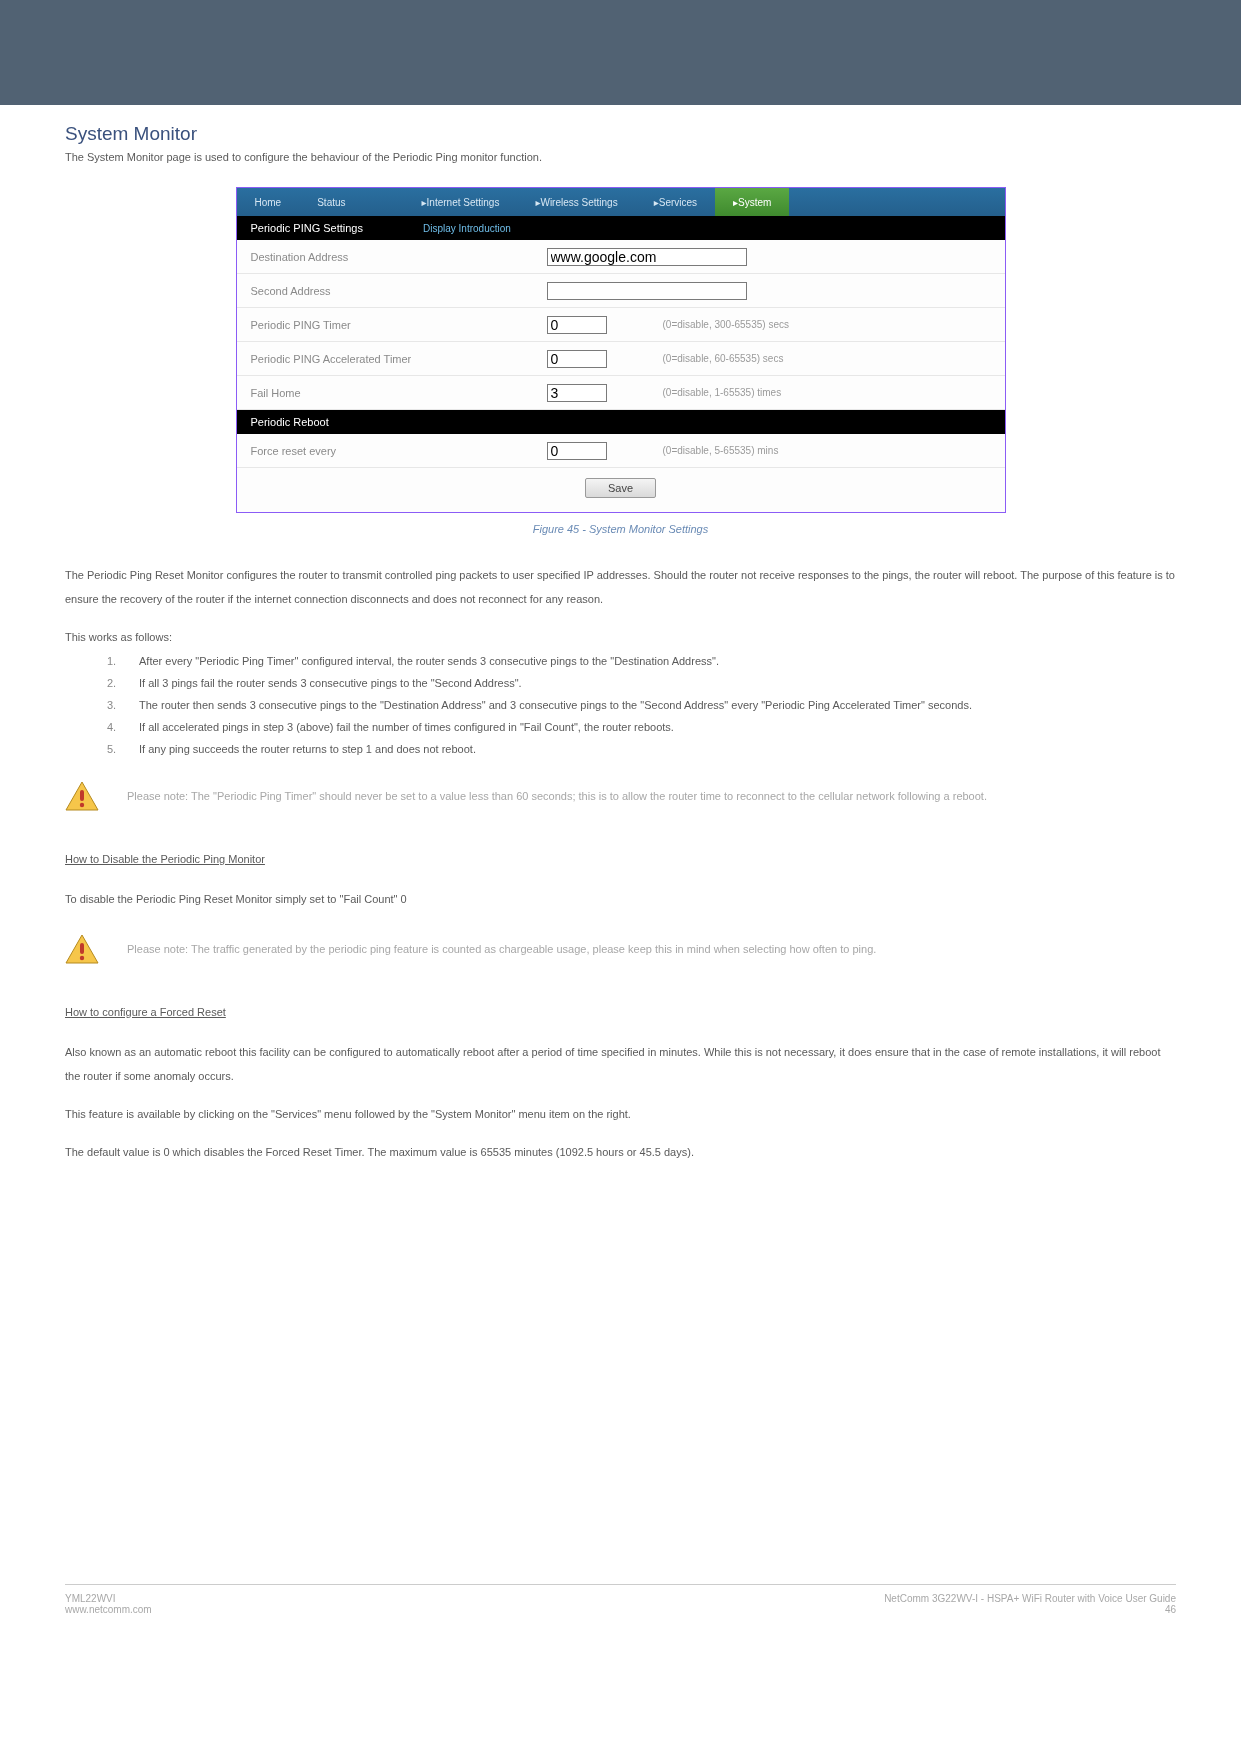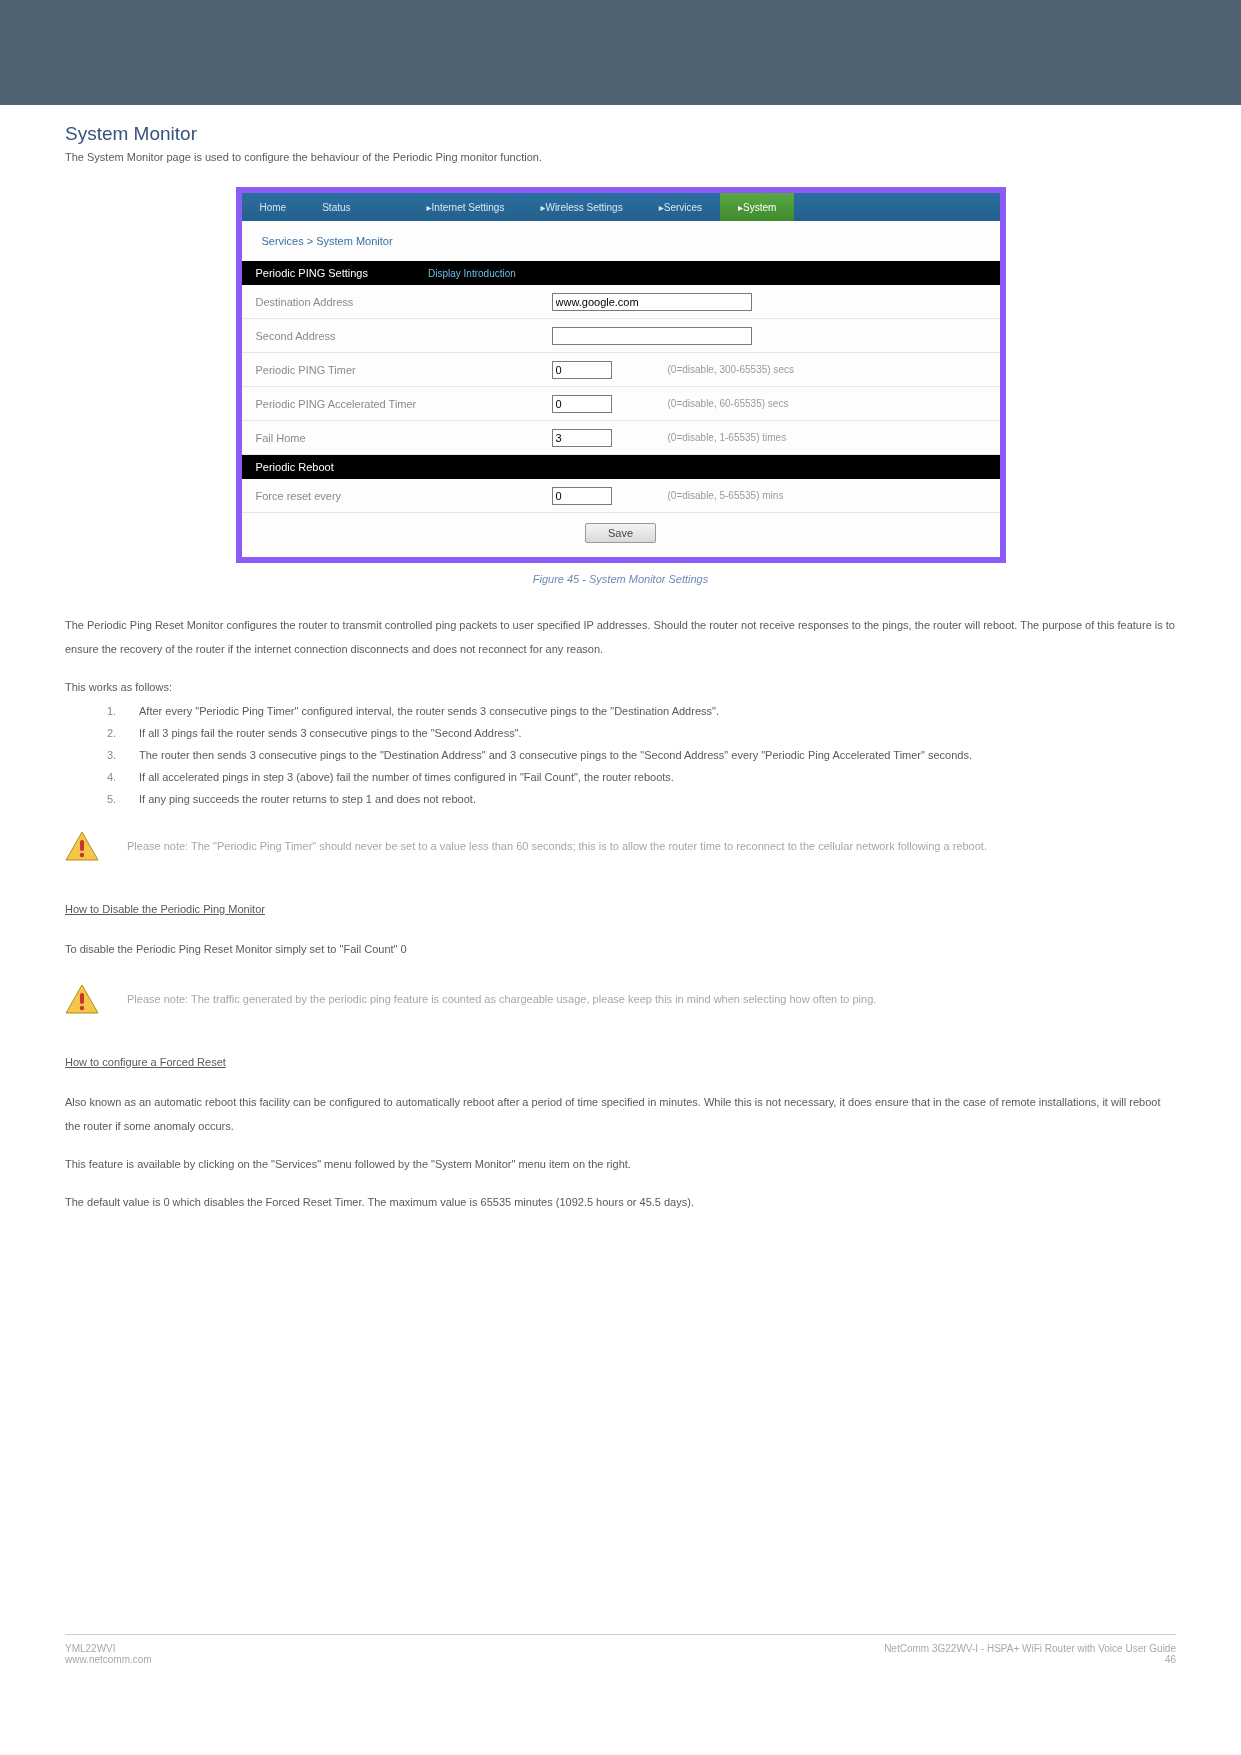--- a/index.html
+++ b/index.html
@@ -21,21 +21,21 @@
     font-family: Liberation Sans, sans-serif;
     color: #3a517d;
     font-size: 19px;
     font-weight: normal;
     margin-bottom: 6px;
   }
   .intro { margin-bottom: 24px; }
   .screenshot-wrap {
     width: 770px;
     margin: 0 auto 10px auto;
-    border: 6px solid #8b5cf6;
+    border: 1px solid #8b5cf6;
   }
   .ui-header {
     display: flex;
     align-items: center;
     height: 28px;
     background: linear-gradient(#2a6fa0, #245f8c);
     color: #d7e7f3;
     font-size: 10px;
   }
   .ui-header .tab {
@@ -73,21 +73,21 @@
     padding: 0 14px;
     font-size: 11px;
     color: #8a8a8a;
     gap: 36px;
   }
   .form-row .label { width: 260px; }
   .form-row input[type=text] {
     height: 18px;
     border: 1px solid #7a7a7a;
     padding: 1px 3px;
-    font-size: 11px;
+    font-size: 14px;
     width: 200px;
   }
   .form-row input.small { width: 60px; }
   .form-row .hint { margin-left: 20px; color: #9a9a9a; font-size: 10px; }
   .save-row { text-align: center; padding: 10px 0 14px 0; }
   .save-btn {
     display: inline-block;
     background: linear-gradient(#f4f4f4, #d9d9d9);
     border: 1px solid #9a9a9a;
     border-radius: 2px;
@@ -154,21 +154,20 @@
     <div class="ui-header">
       <div class="tab">Home</div>
       <div class="tab">Status</div>
       <div style="flex:0 0 40px"></div>
       <div class="tab">▸ <span>Internet Settings</span></div>
       <div class="tab">▸ <span>Wireless Settings</span></div>
       <div class="tab">▸ <span>Services</span></div>
       <div class="tab active">▸ <span>System</span></div>
     </div>
     <div class="ui-body">
-      <div class="breadcrumb">Services &gt; System Monitor</div>
 
       <div class="sect-header">
         <span>Periodic PING Settings</span>
         <span class="link">Display Introduction</span>
       </div>
 
       <div class="form-row">
         <span class="label">Destination Address</span>
         <input type="text" value="www.google.com" style="">
       </div>

